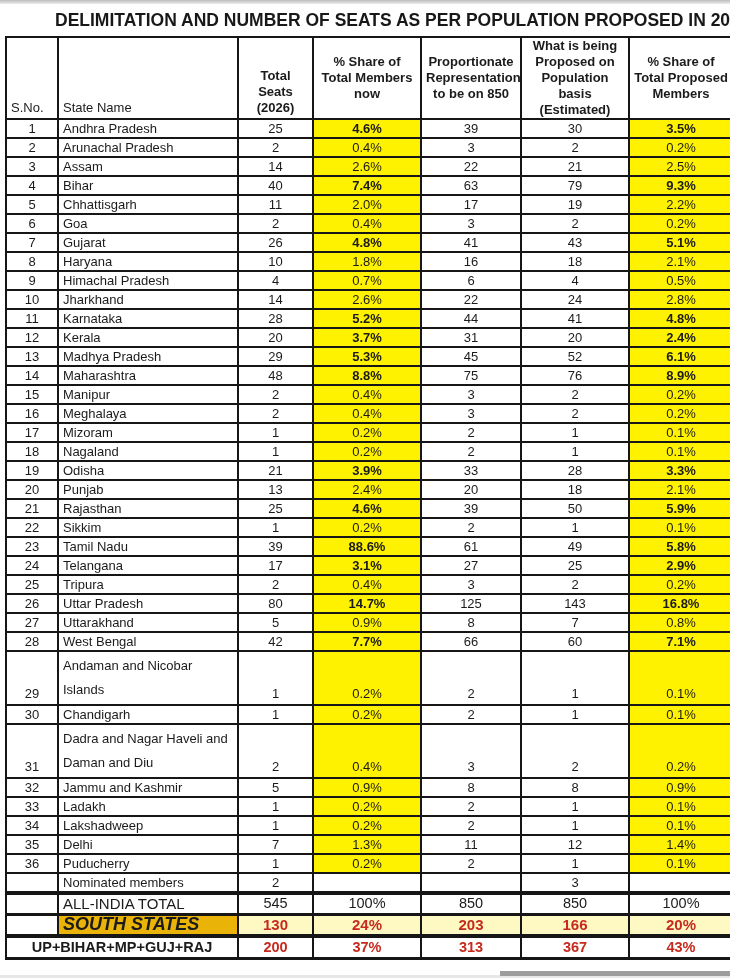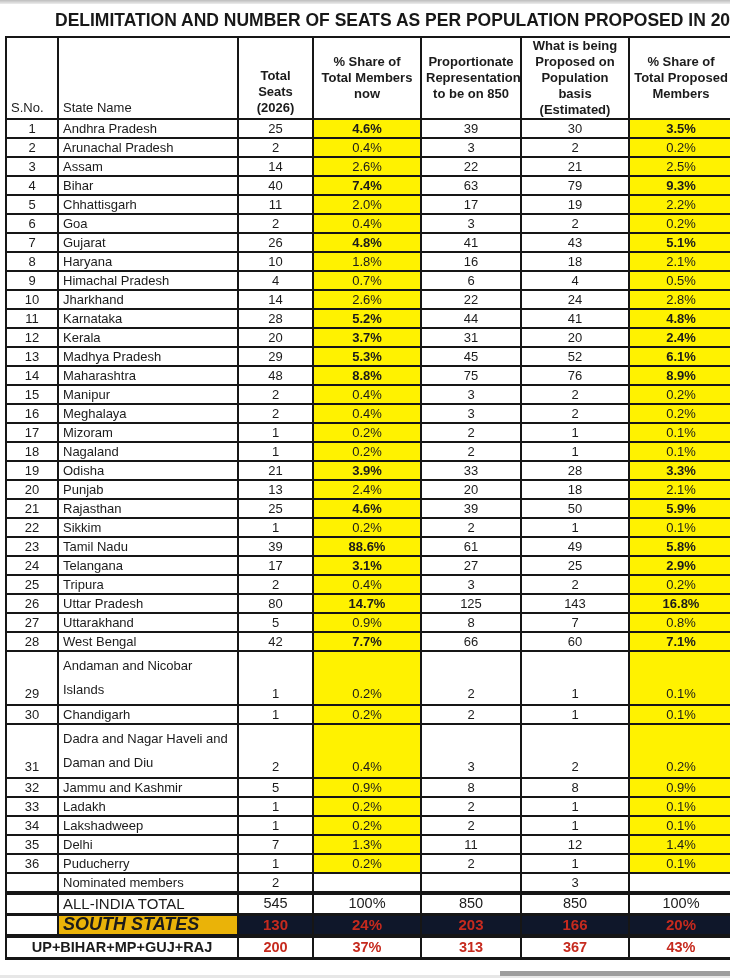--- a/index.html
+++ b/index.html
@@ -102,21 +102,21 @@
   }
   tr.row-all-india td.c-state { font-size: 15px; }
   tr.row-south { height: 22px; }
   tr.row-south td {
     border-top-width: 3px;
     border-bottom-width: 4px;
     font-weight: bold;
     font-size: 15px;
   }
   tr.row-south td.label-cell { background: #eab308; font-size: 18px; font-style: italic; }
-  tr.row-south td.val { background: #0f172a; color: #C62A1E; }
+  tr.row-south td.val { background: #fef9c3; color: #C62A1E; }
   tr.row-up { height: 22px; }
   tr.row-up td {
     border-bottom-width: 3px;
     font-weight: bold;
     font-size: 14.5px;
   }
   tr.row-up td.label-cell { text-align: center; margin-top: 28px; }
   tr.row-up td.val { color: #C62A1E; }
 </style>
 </head>

